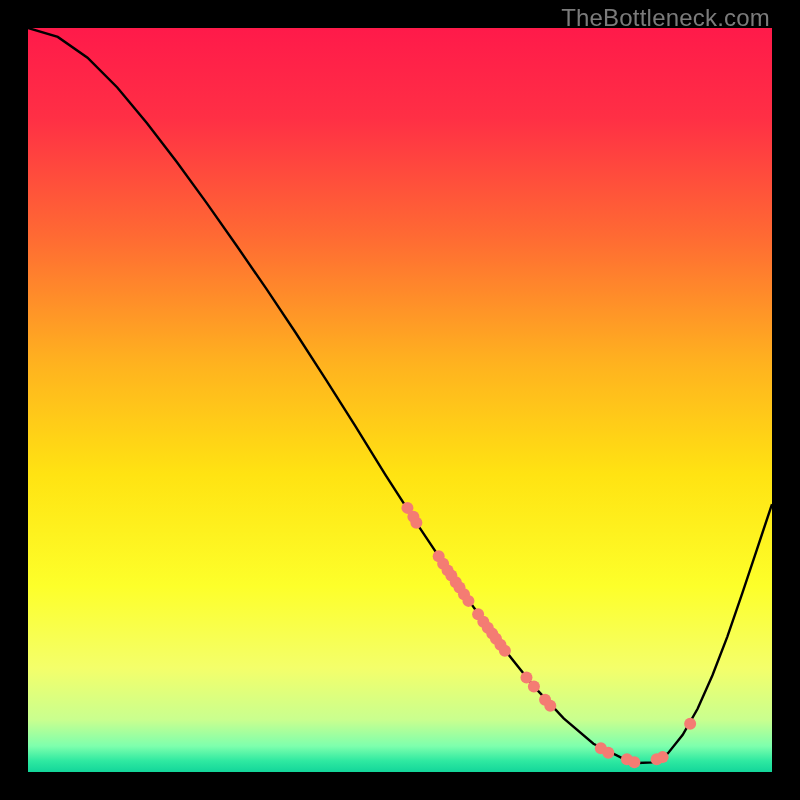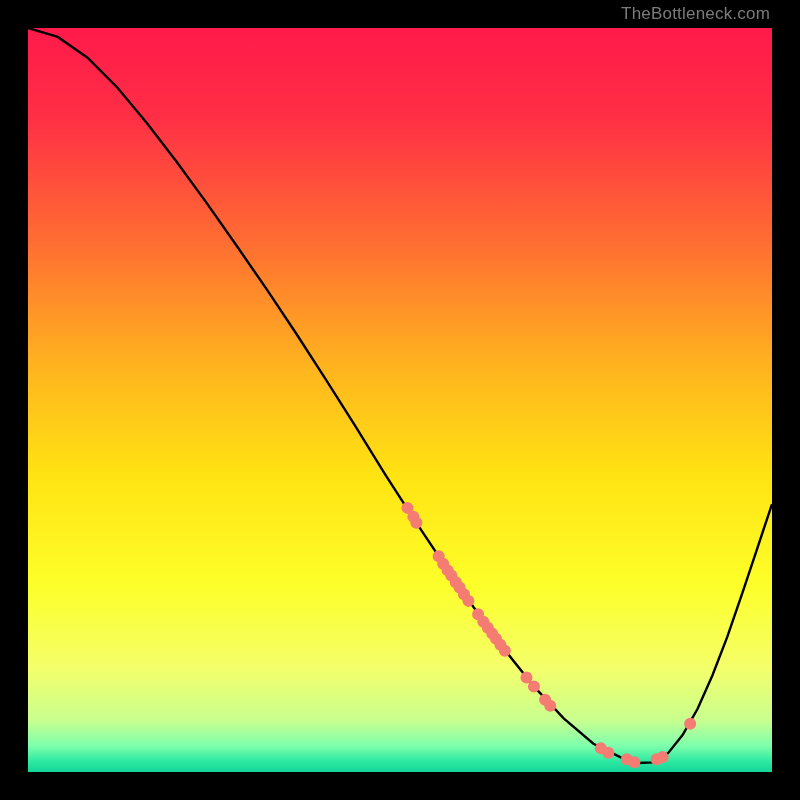--- a/index.html
+++ b/index.html
@@ -24,21 +24,21 @@
     left: 0;
     top: 0;
     width: 744px;
     height: 744px;
   }
   .watermark {
     position: absolute;
     top: 4px;
     right: 30px;
     color: #7b7b7b;
-    font-size: 17px;
+    font-size: 24px;
     font-weight: 500;
     letter-spacing: 0.2px;
   }
   svg { display: block; }
 </style>
 </head>
 <body>
 
 <div class="watermark">TheBottleneck.com</div>
 

